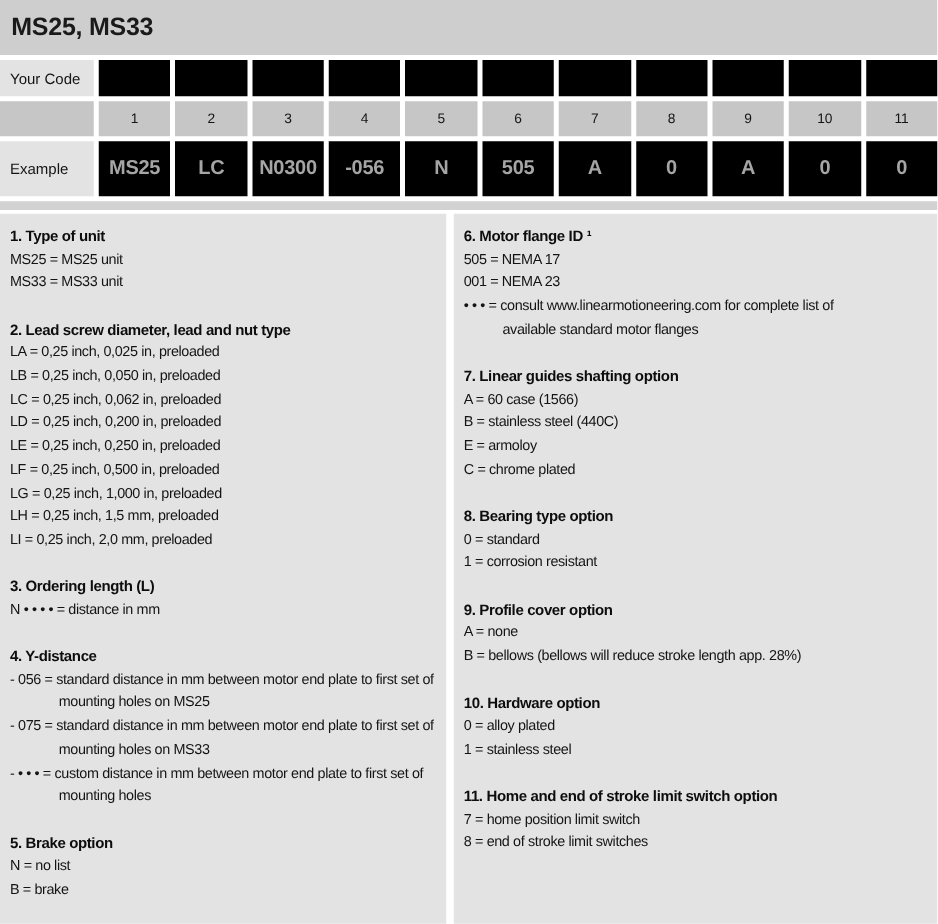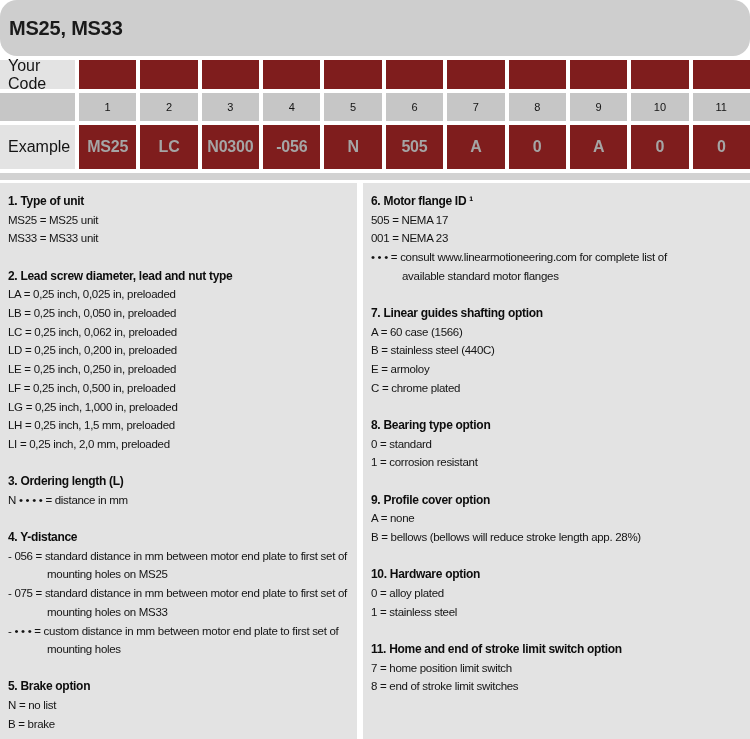--- a/index.html
+++ b/index.html
@@ -2,33 +2,33 @@
 <html><head>
 <meta charset="utf-8">
 <style>
   html,body{margin:0;padding:0;}
   body{
     width:750px;height:739px;overflow:hidden;background:#ffffff;
     font-family:"Liberation Sans",sans-serif;color:#141414;
   }
   
   .titlebar{
-    height:56px;background:#cecece;display:flex;align-items:center;
-    padding:0 9px;box-sizing:border-box;margin-bottom:4px;border-radius:17px;
+    height:44px;background:#cecece;display:flex;align-items:center;
+    padding:0 9px;box-sizing:border-box;margin-bottom:4px;
   }
   .titlebar h1{
     margin:0;font-size:20px;font-weight:bold;color:#1a1a1a;letter-spacing:-0.2px;
   }
   
   .row{display:flex;gap:4px;margin-bottom:4px;}
   .label-cell{
     width:75px;flex:none;background:#e3e3e3;display:flex;align-items:center;
-    padding-left:8px;box-sizing:border-box;font-size:16px;color:#141414;
+    padding-left:8px;box-sizing:border-box;font-size:12px;color:#141414;
   }
-  .cell{flex:1;background:#7f1d1d;display:flex;align-items:center;justify-content:center;}
+  .cell{flex:1;background:#000000;display:flex;align-items:center;justify-content:center;}
   .your-code-row{height:29px;}
   .num-row{height:28px;}
   .num-row .cell,.num-row .label-cell{background:#c6c6c6;}
   .num-row .cell{font-size:11px;color:#141414;}
   .example-row{height:44px;}
   .example-row .cell{font-size:16px;font-weight:bold;color:#a5a5a5;letter-spacing:-0.2px;}
   
   .rule{height:7px;background:#d2d2d2;margin-bottom:3px;}
   
   .content{display:flex;gap:6px;height:582px;}

